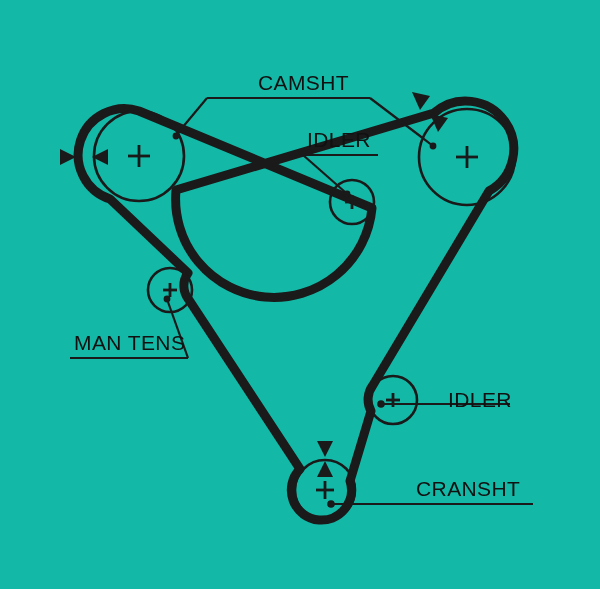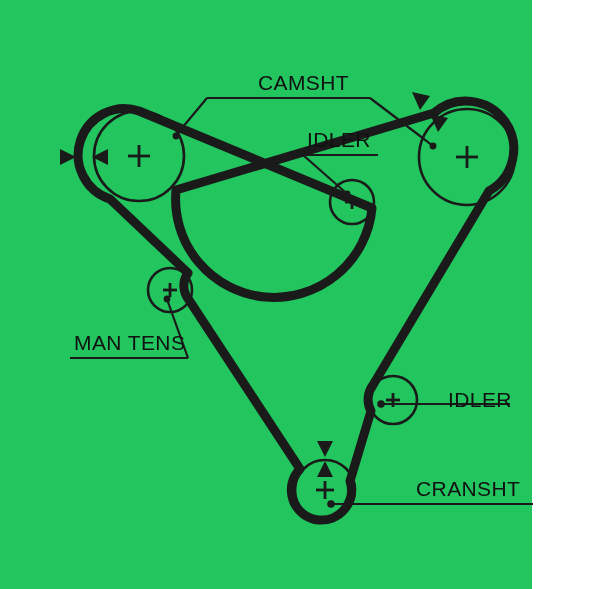--- a/index.html
+++ b/index.html
@@ -8,23 +8,23 @@
     background: #ffffff;
   }
   body {
     width: 600px;
     height: 589px;
     font-family: "Liberation Sans", sans-serif;
     overflow: hidden;
   }
   #diagram-root {
     position: relative;
-    width: 532px;
+    width: 600px;
     height: 589px;
-    background: #22c55e;
+    background: #14b8a6;
   }
   svg#belt-diagram {
     display: block;
     width: 600px;
     height: 589px;
   }
   .belt-path {
     fill: none;
     stroke: #1a1a1a;
     stroke-width: 9;

